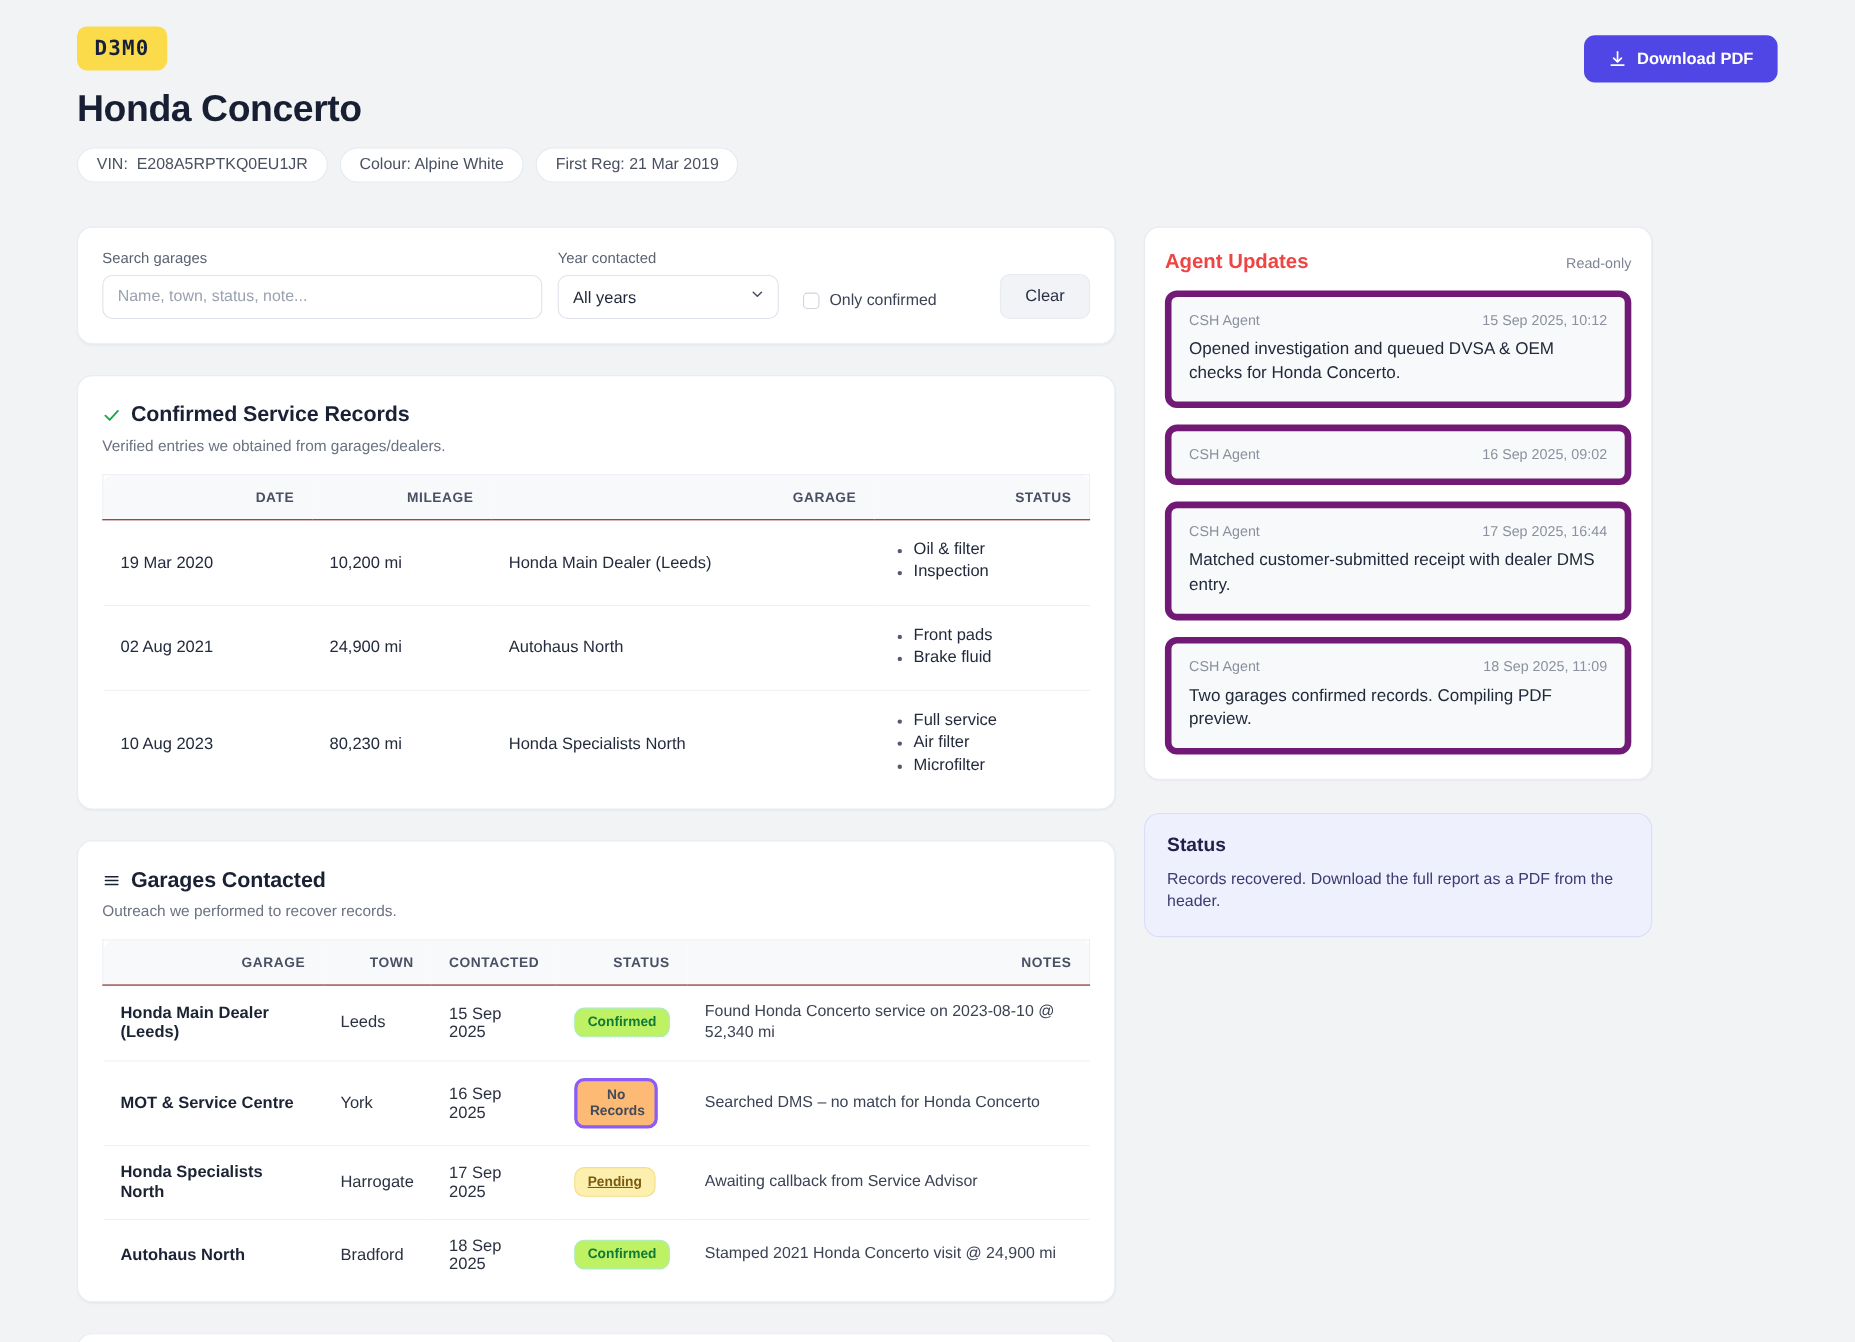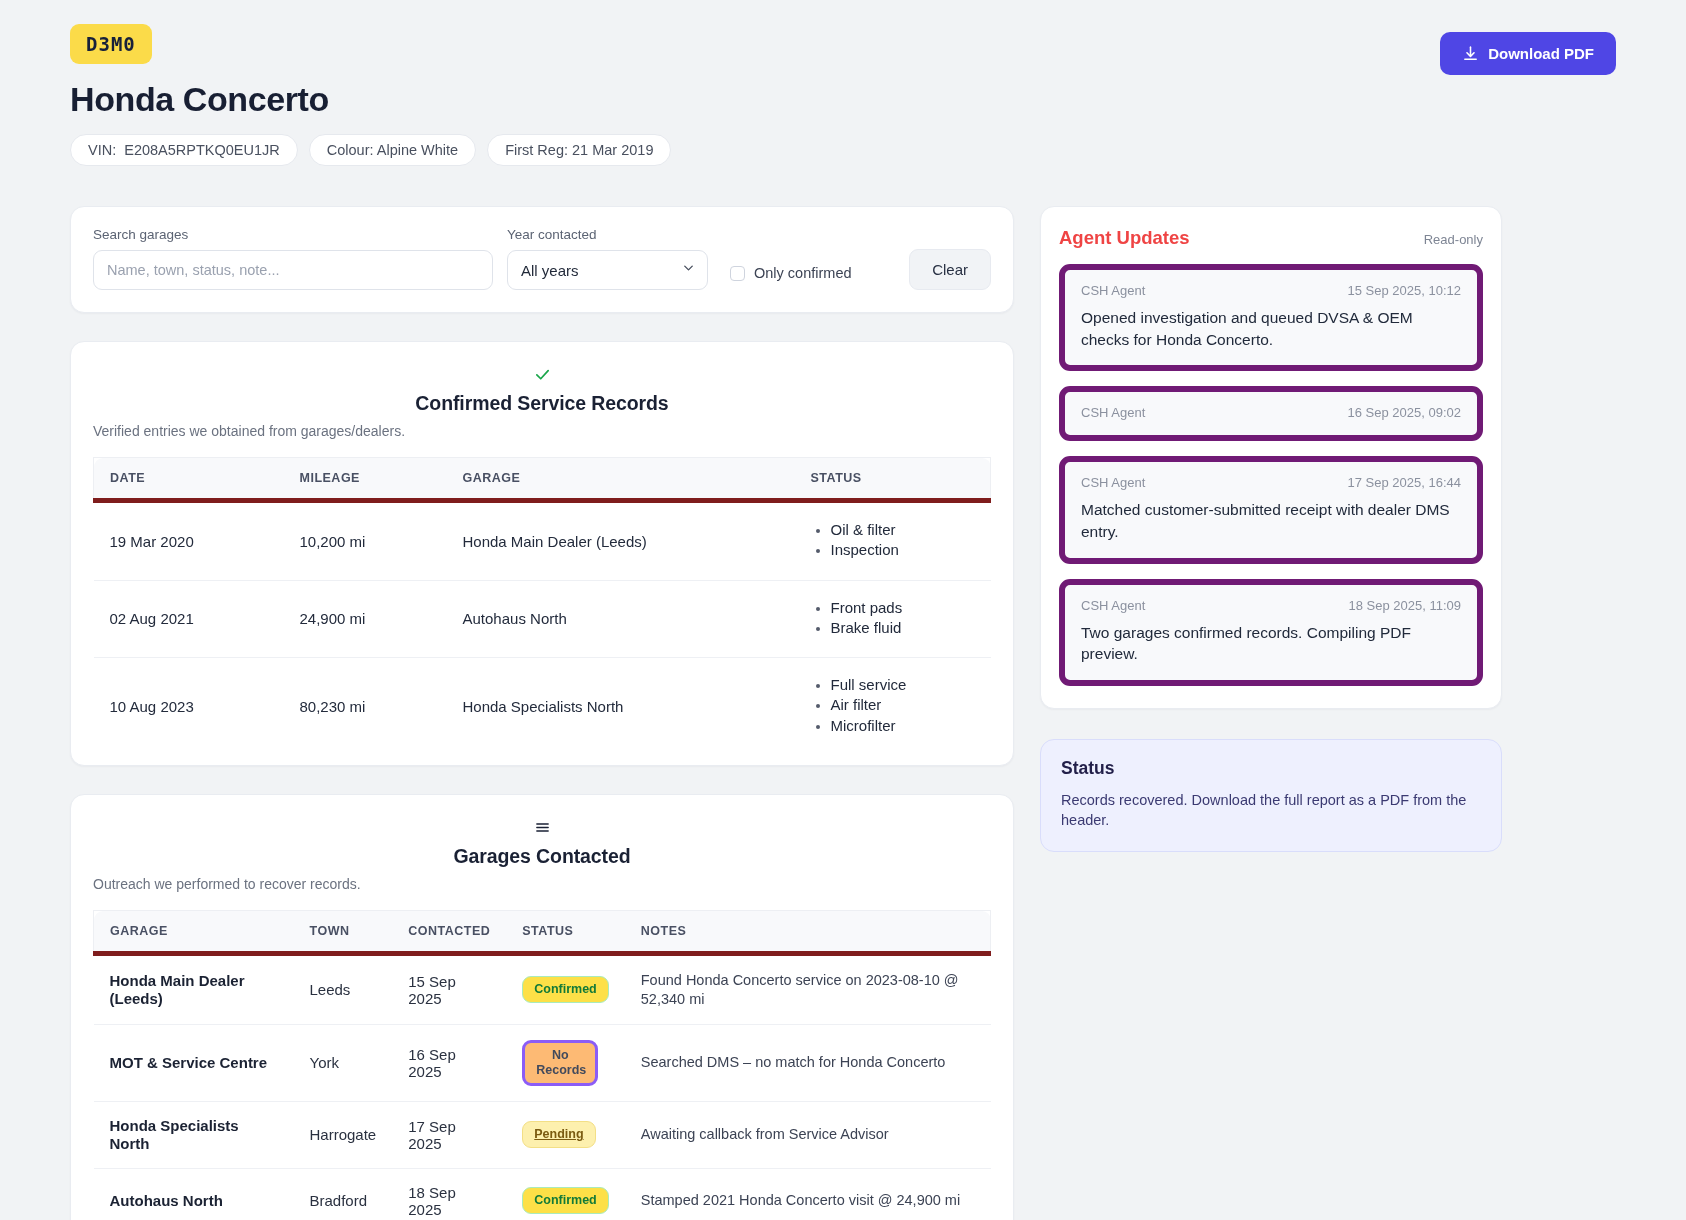--- a/index.html
+++ b/index.html
@@ -160,47 +160,46 @@
     cursor: pointer;
     font-family: "Liberation Sans", sans-serif;
   }
 
   
   .section-card { margin-top: 28px; padding: 24px 22px 10px 22px; }
   .section-head {
     display: flex;
     align-items: center;
     gap: 9px;
-    flex-direction: column;
   }
   .section-title {
     font-size: 19.5px;
     font-weight: bold;
     color: #1a2134;
     letter-spacing: -0.1px;
   }
   .section-sub {
     font-size: 14px;
     color: #6b7280;
     margin-top: 8px;
   }
   .sec-icon { display: inline-flex; }
 
   
   table { width: 100%; border-collapse: collapse; margin-top: 18px; }
   thead th {
-    text-align: left;
+    text-align: right;
     font-size: 12.5px;
     font-weight: bold;
     letter-spacing: 0.5px;
     color: #495063;
     background: #f8f9fb;
     padding: 13px 16px;
     border-top: 1px solid #edeff3;
-    border-bottom: 5px solid #7f1d1d;
+    border-bottom: 1px solid #7f1d1d;
     white-space: nowrap;
   }
   thead th:first-child { border-top-left-radius: 9px; border-left: 1px solid #edeff3;}
   thead th:last-child { border-top-right-radius: 9px; border-right: 1px solid #edeff3;}
   tbody td {
     padding: 18px 16px;
     font-size: 15px;
     color: #232b3c;
     border-bottom: 1px solid #eef0f4;
     vertical-align: middle;
@@ -240,21 +239,21 @@
 
   .badge {
     display: inline-block;
     font-size: 12.5px;
     font-weight: bold;
     padding: 5px 11px;
     border-radius: 9px;
     line-height: 1.2;
     text-align: center;
   }
-  .badge-confirmed { background: #fde047; color: #127a38; border: 1px solid #a9ebbc; }
+  .badge-confirmed { background: #bef264; color: #127a38; border: 1px solid #a9ebbc; }
   .badge-norecords { background: #fdba74; color: #424a5c; border: 3px solid #8b5cf6; max-width: 76px; }
   .badge-pending  { background: #fdf0ae; color: #7a5a10; border: 1px solid #f3df86; text-decoration: underline; }
 
   
   .agent-card { padding: 20px 18px 22px 18px; }
   .agent-head {
     display: flex;
     align-items: baseline;
     justify-content: space-between;
   }

